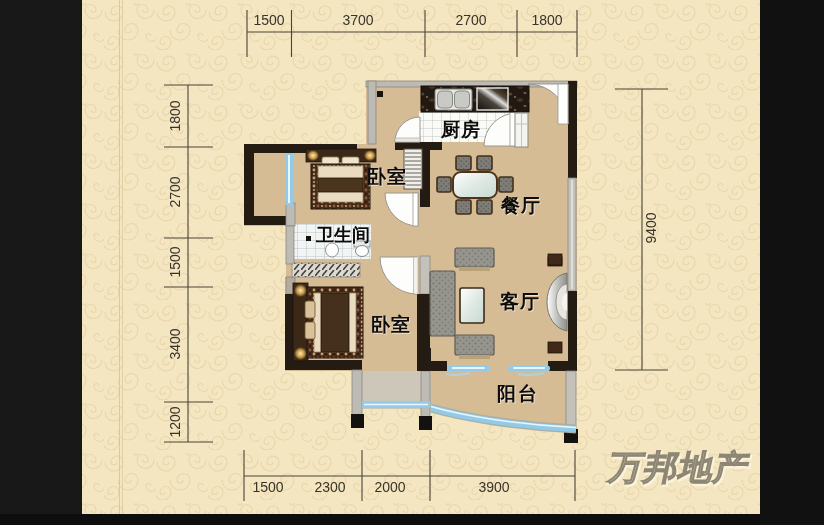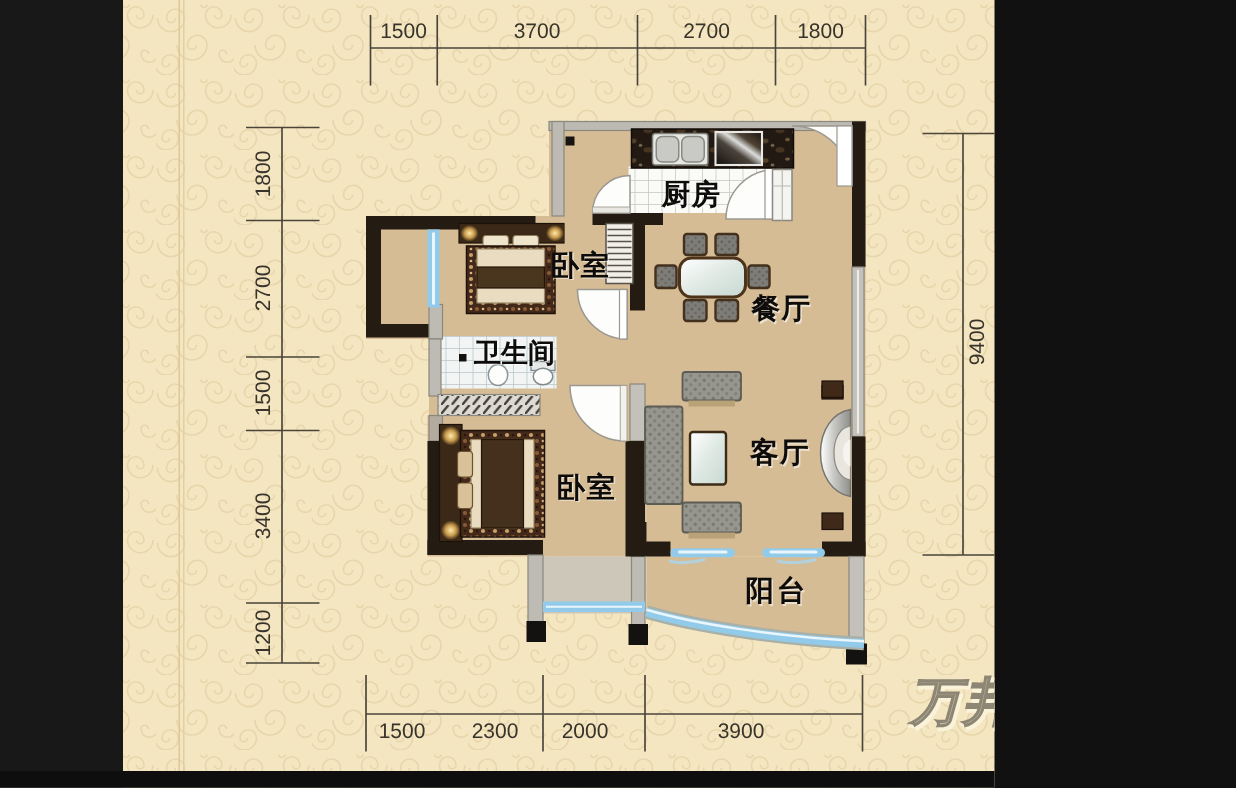--- a/index.html
+++ b/index.html
@@ -1,16 +1,16 @@
 <!DOCTYPE html>
 <html><head>
 <meta charset="utf-8">
 <style>
 html,body{margin:0;padding:0;background:#111;}
-#stage{position:relative;width:663px;height:525px;overflow:hidden;font-family:"Liberation Sans",sans-serif;}
+#stage{position:relative;width:760px;height:525px;overflow:hidden;font-family:"Liberation Sans",sans-serif;}
 text{font-family:"Liberation Sans",sans-serif;}
 </style>
 </head>
 <body>
 <div id="stage">
 <svg width="824" height="525" viewBox="0 0 824 525" xmlns="http://www.w3.org/2000/svg">
 <defs>
   <pattern id="swirl" width="52" height="50" patternUnits="userSpaceOnUse">
     <rect width="52" height="50" fill="#f4e6c1"></rect>
     <g fill="none" stroke="#e6d3a7" stroke-width="1.1" opacity="0.85">

